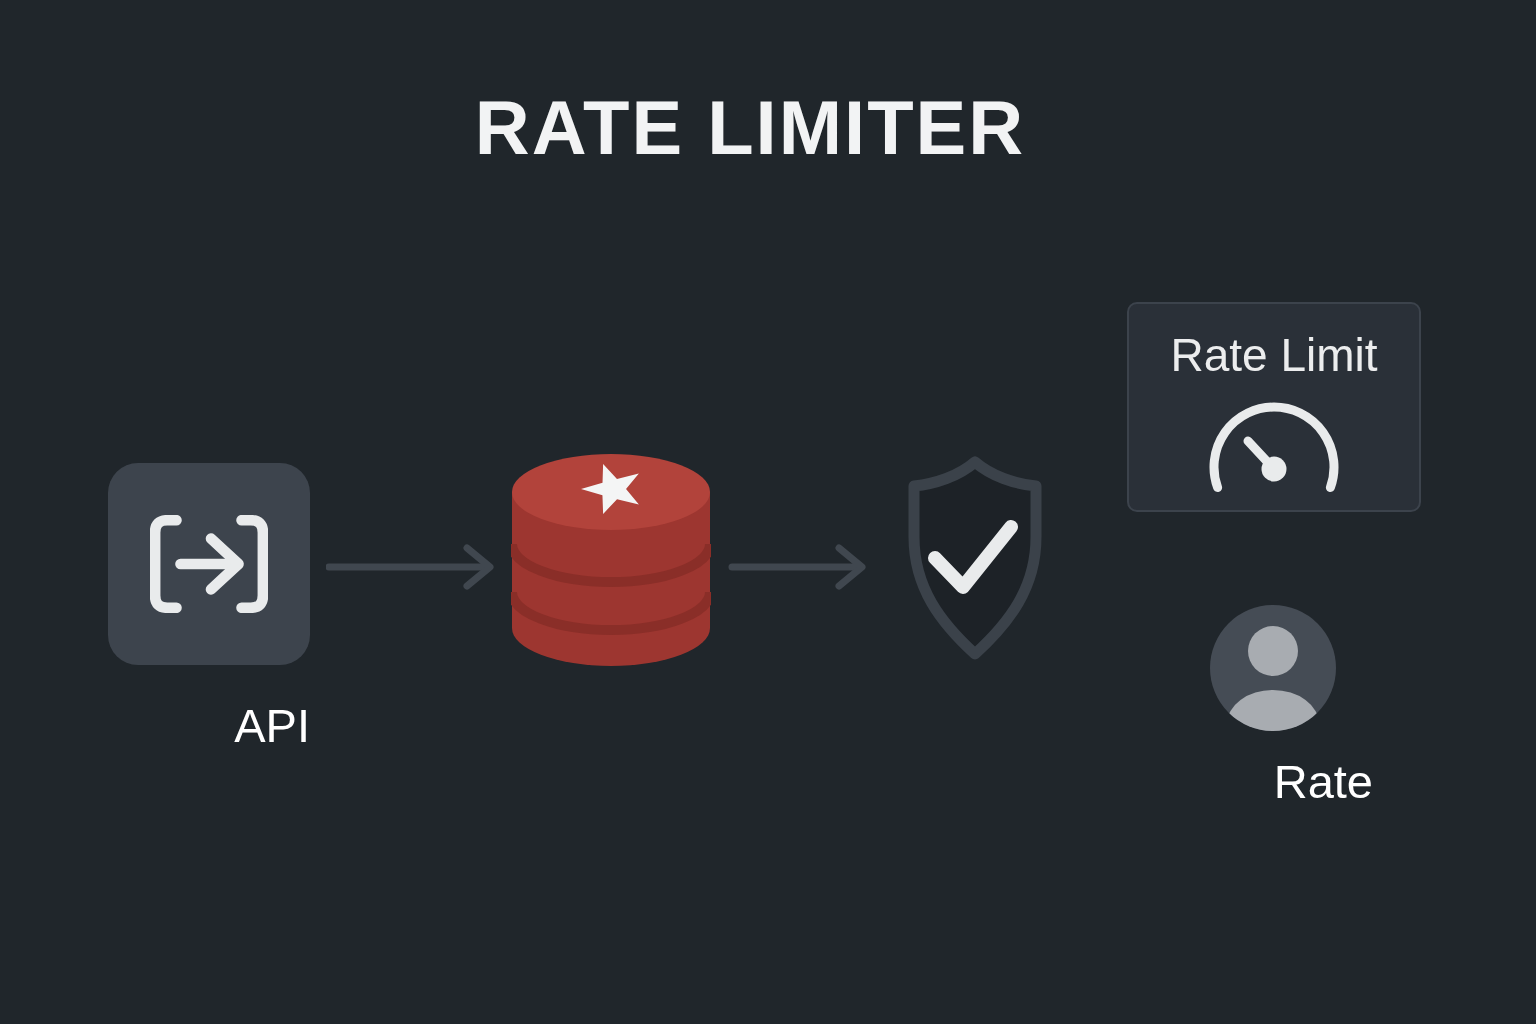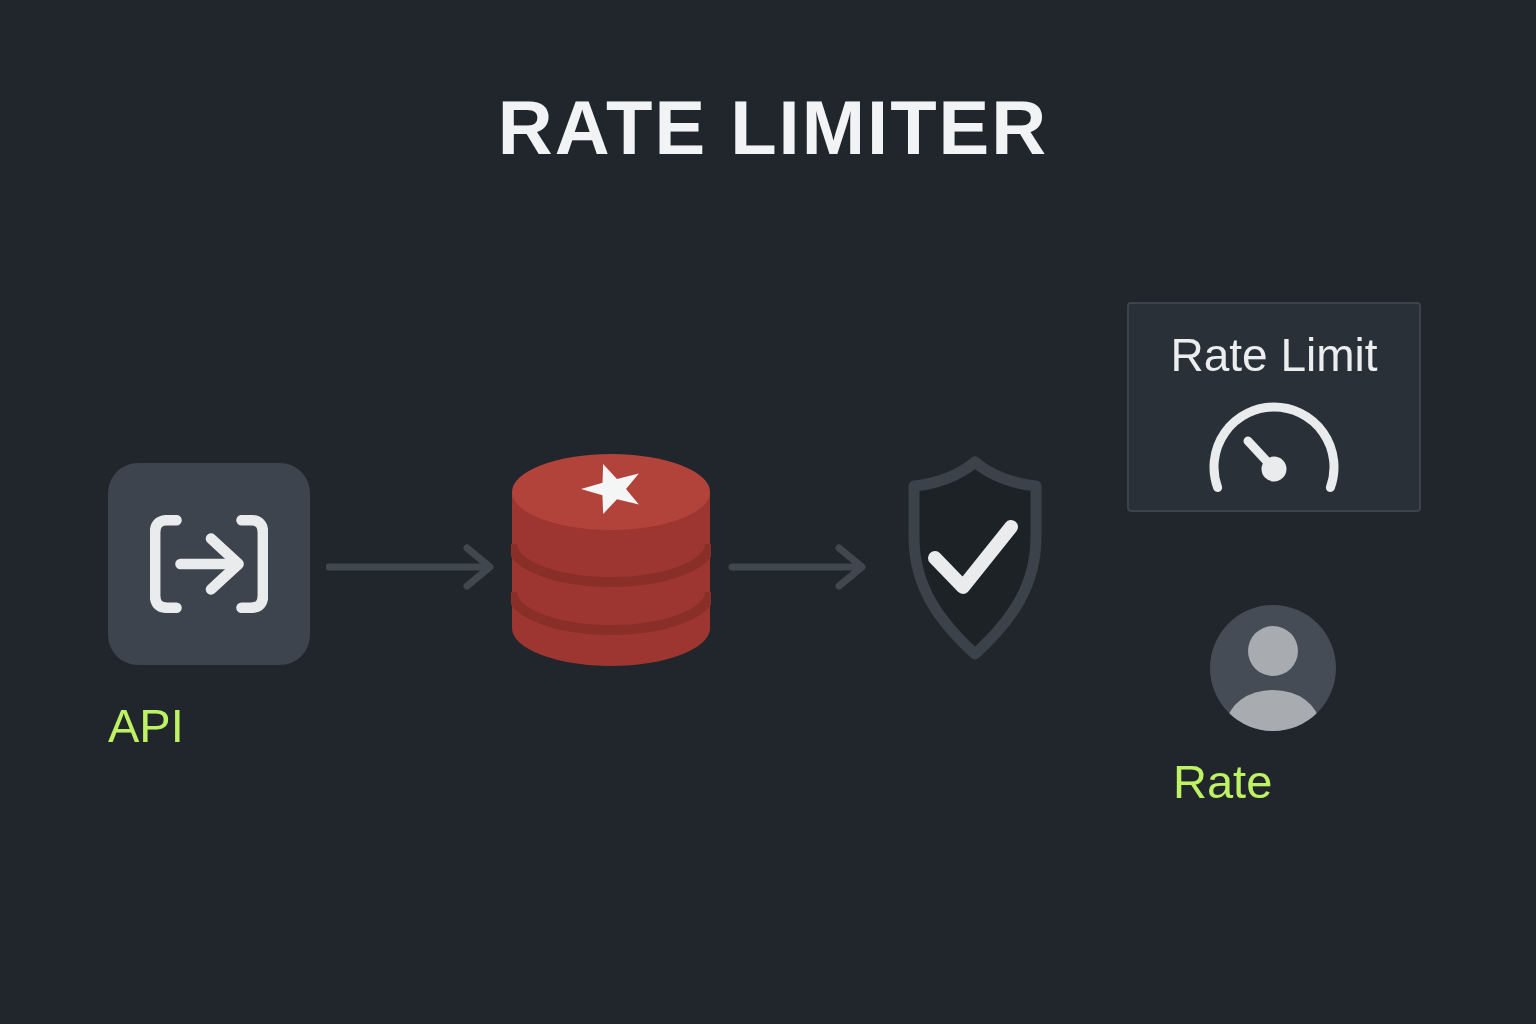--- a/index.html
+++ b/index.html
@@ -8,39 +8,38 @@
     background:#20262b;
     font-family:"Liberation Sans", sans-serif;
     position:relative;overflow:hidden;
   }
   .stage{position:absolute;inset:0;}
   .title{
     position:absolute;top:84px;left:0;width:1500px;
     text-align:center;
     font-size:76px;font-weight:800;letter-spacing:2px;
     color:#f2f3f4;
-    padding-left:23px;
   }
   .node-label{
     position:absolute;
-    color:#bef264;
+    color:#ffffff;
     font-size:47px;font-weight:500;
-    text-align:left;line-height:56px;
+    text-align:right;line-height:56px;
   }
   .api-box{
     position:absolute;left:108px;top:463px;width:202px;height:202px;
     background:#3d444d;border-radius:30px;
   }
   .api-box svg{position:absolute;left:42px;top:52px;}
   .arrow{position:absolute;}
   .redis{position:absolute;left:511px;top:452px;}
   .shield{position:absolute;left:883px;top:455px;}
   .card{
     position:absolute;left:1127px;top:302px;width:294px;height:210px;
-    background:#2a3038;border:2px solid #3c434c;border-radius:4px;
+    background:#2a3038;border:2px solid #3c434c;border-radius:10px;
     box-sizing:border-box;
   }
   .card-label{
     position:absolute;top:24px;left:0;width:100%;
     text-align:center;
     color:#ecedee;font-size:46px;font-weight:500;
   }
   .gauge{position:absolute;left:0;top:84px;}
   .avatar{position:absolute;left:1209px;top:604px;}
   .label-api{left:108px;top:698px;width:202px;}

